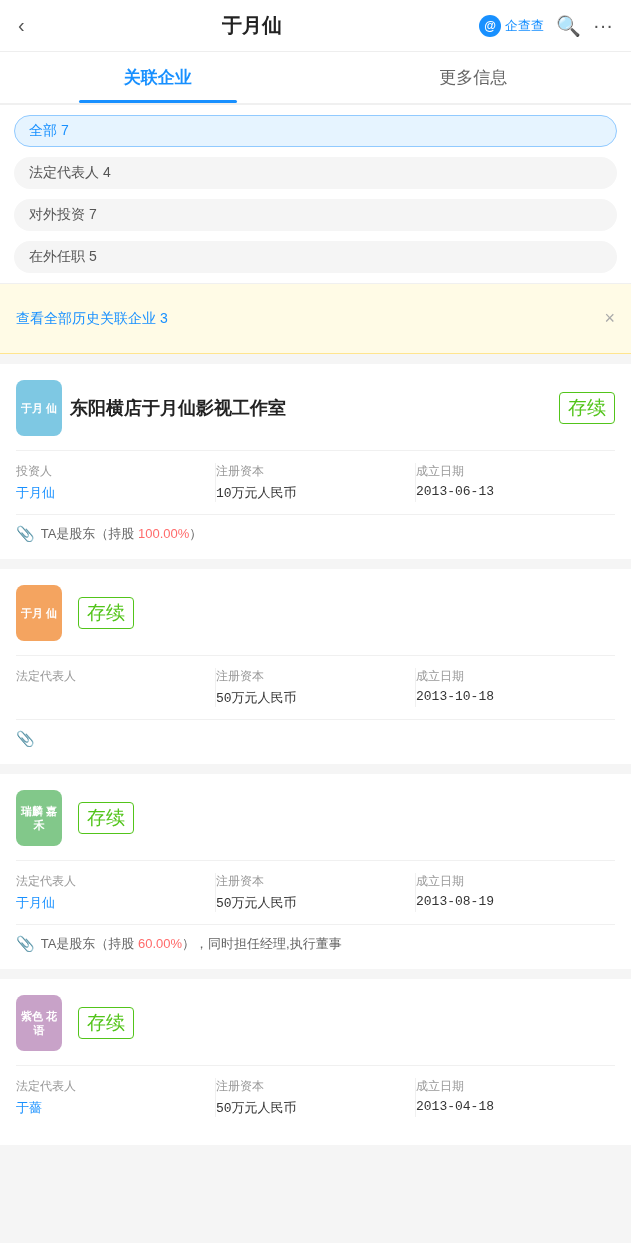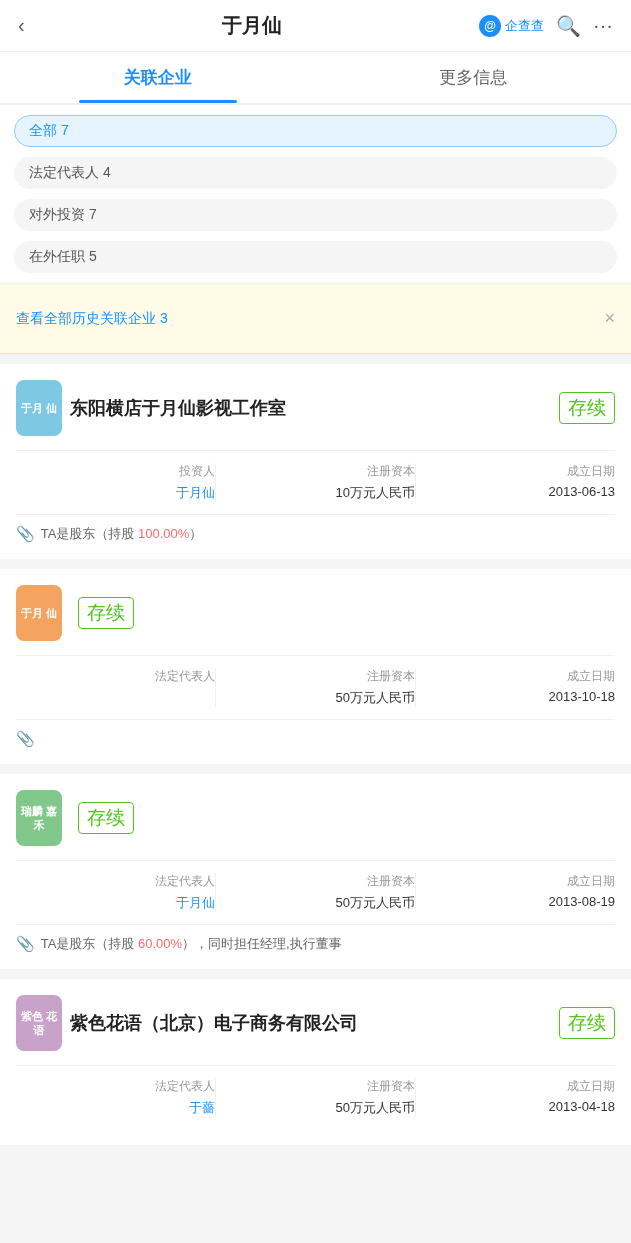--- a/index.html
+++ b/index.html
@@ -187,22 +187,23 @@
 
     
     .company-details {
       display: flex;
       border-top: 1px solid #f0f0f0;
       padding-top: 12px;
       margin-bottom: 12px;
     }
     .detail-item {
       flex: 1;
-      text-align: right;
+      text-align: left;
       border-right: 1px solid #f0f0f0;
+      font-family: Liberation Mono, monospace;
     }
     .detail-item:last-child {
       border-right: none;
     }
     .detail-label {
       font-size: 12px;
       color: #999;
       margin-bottom: 4px;
     }
     .detail-value {
@@ -351,21 +352,20 @@
     </div>
     <div class="card-footer">
         <span class="paperclip-icon">📎</span>
        <span>TA是股东（持股 <span class="percent">60.00%</span>），同时担任经理,执行董事</span>
       </div>
   </div>
     <div class="company-card">
     <div class="company-header">
       <div class="company-logo" style="background:#c8a2c8">紫色
 花语</div>
-      <span class="company-name">紫色花语（北京）电子商务有限公司</span>
       <span class="status-badge">存续</span>
     </div>
     <div class="company-details">
       <div class="detail-item">
         <div class="detail-label">法定代表人</div>
         <div class="detail-value link">于薔</div>
       </div>
       <div class="detail-item">
         <div class="detail-label">注册资本</div>
         <div class="detail-value">50万元人民币</div>

